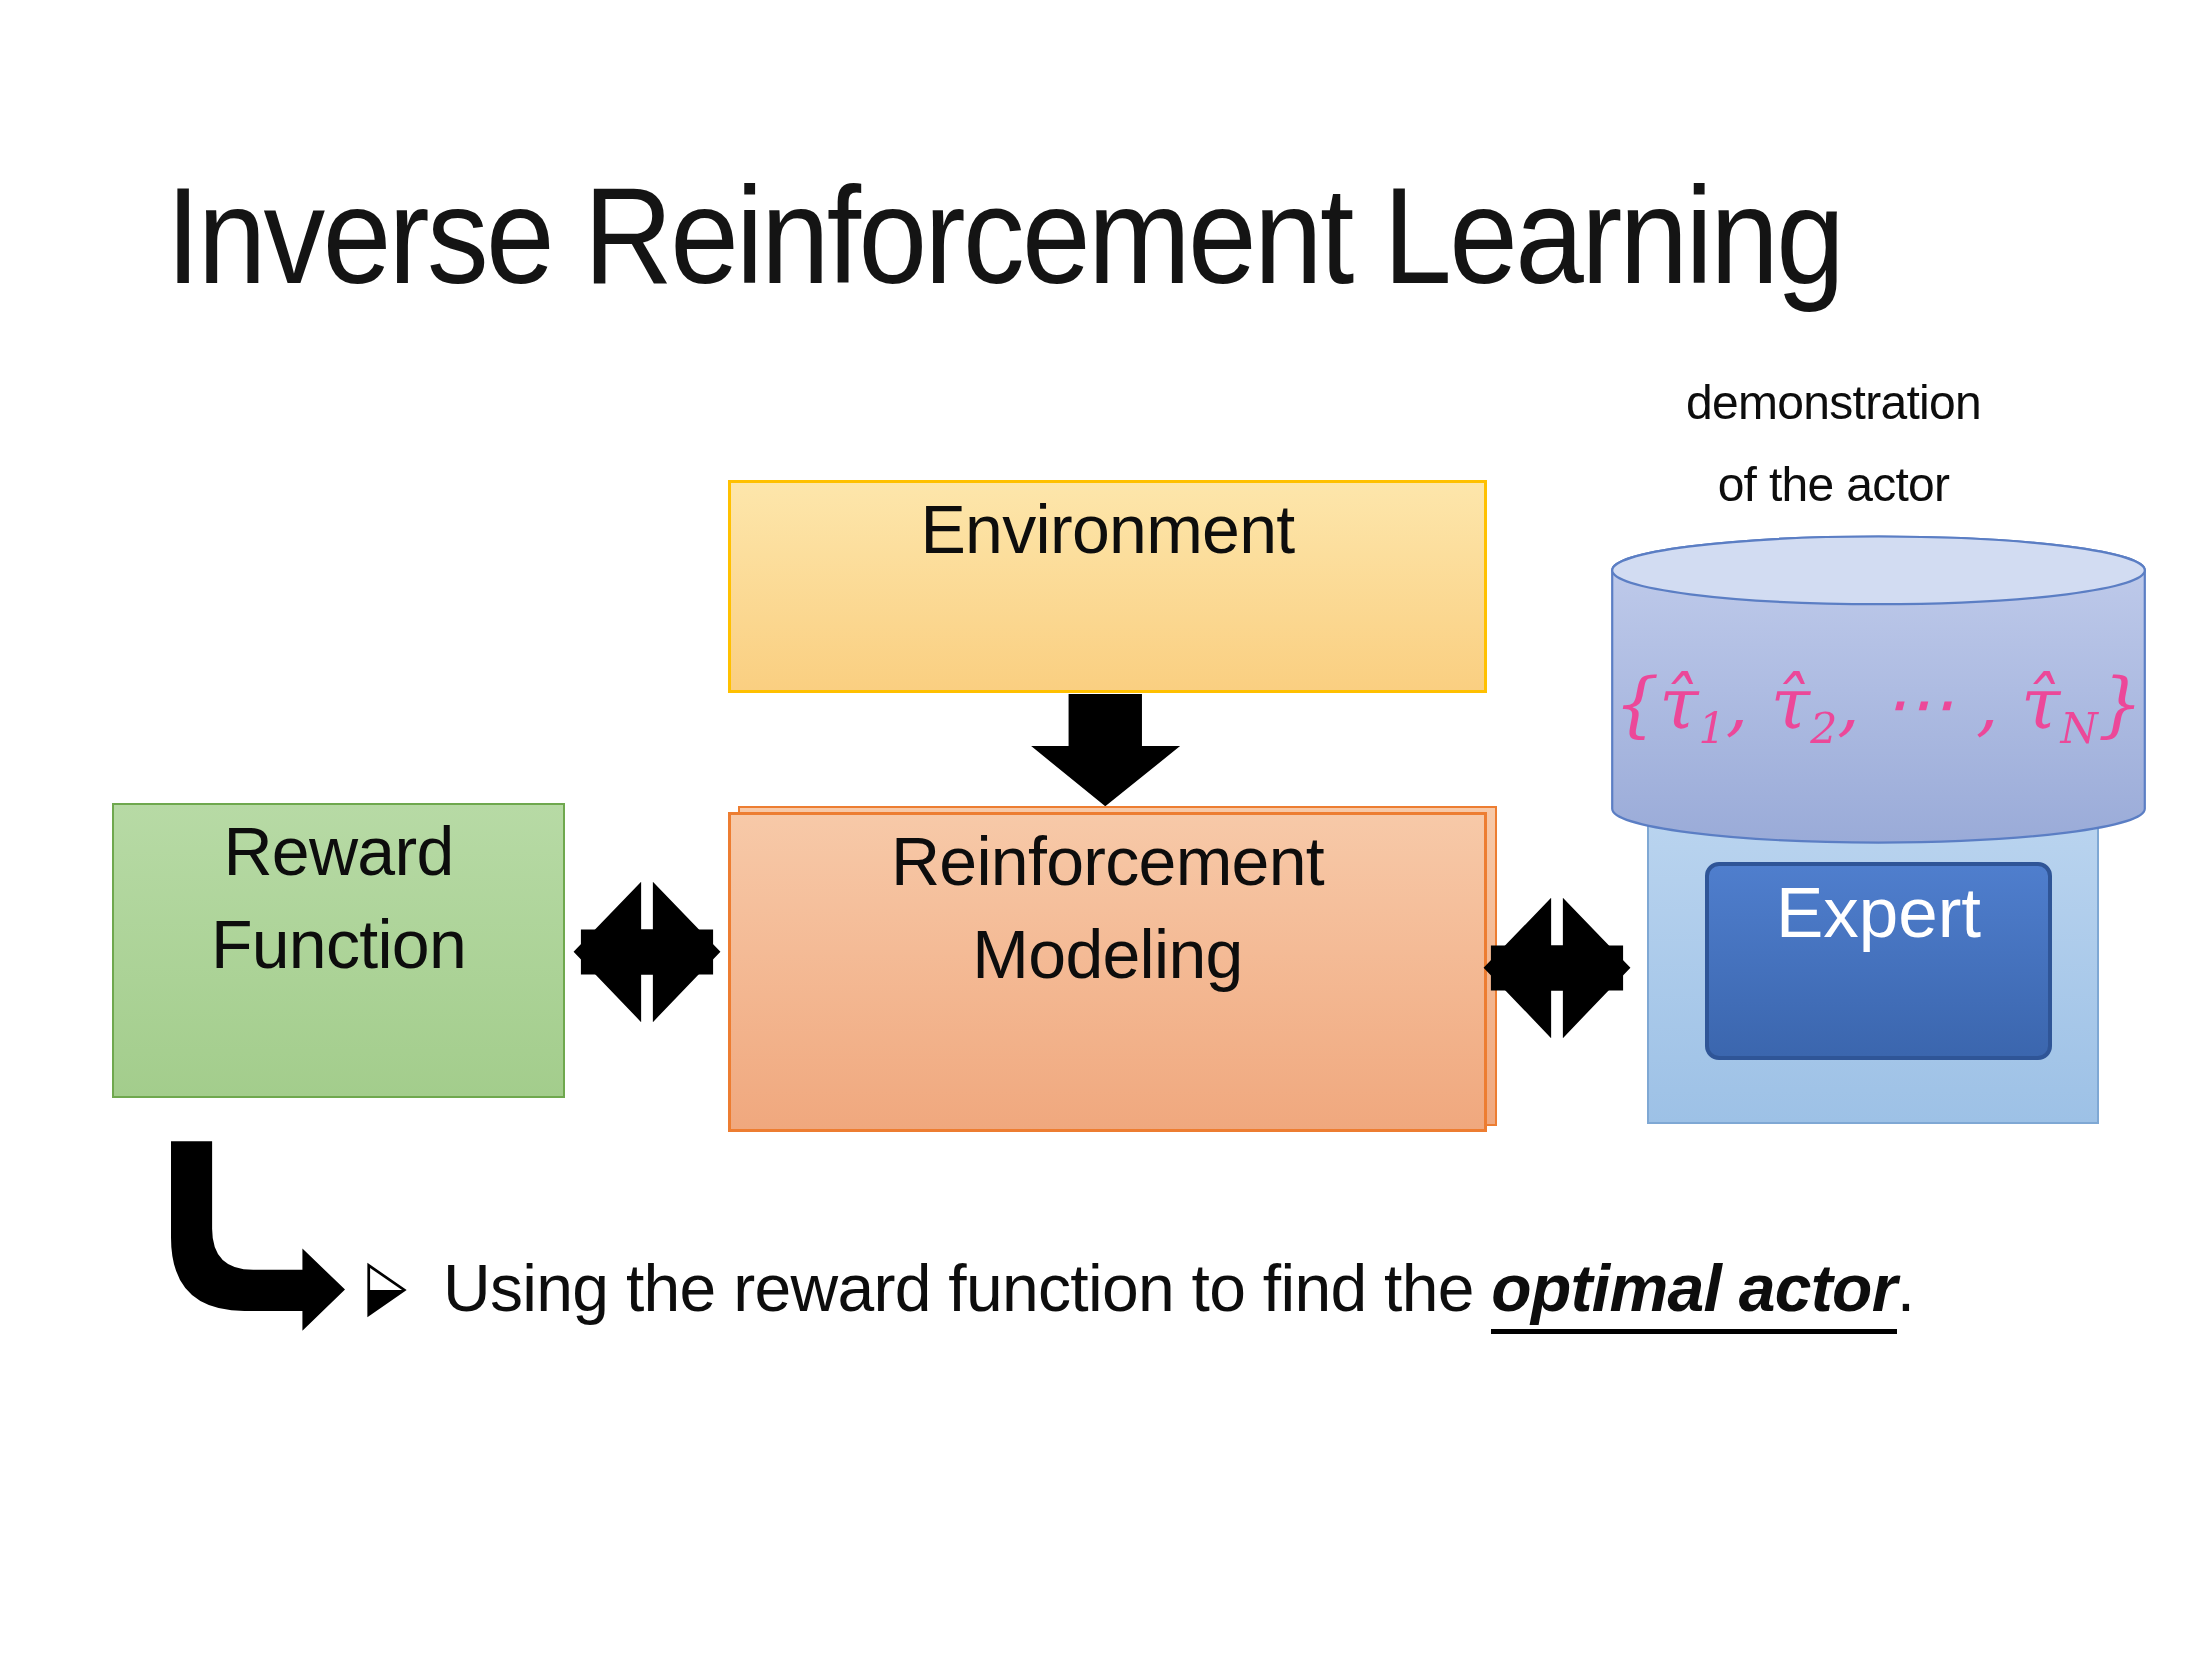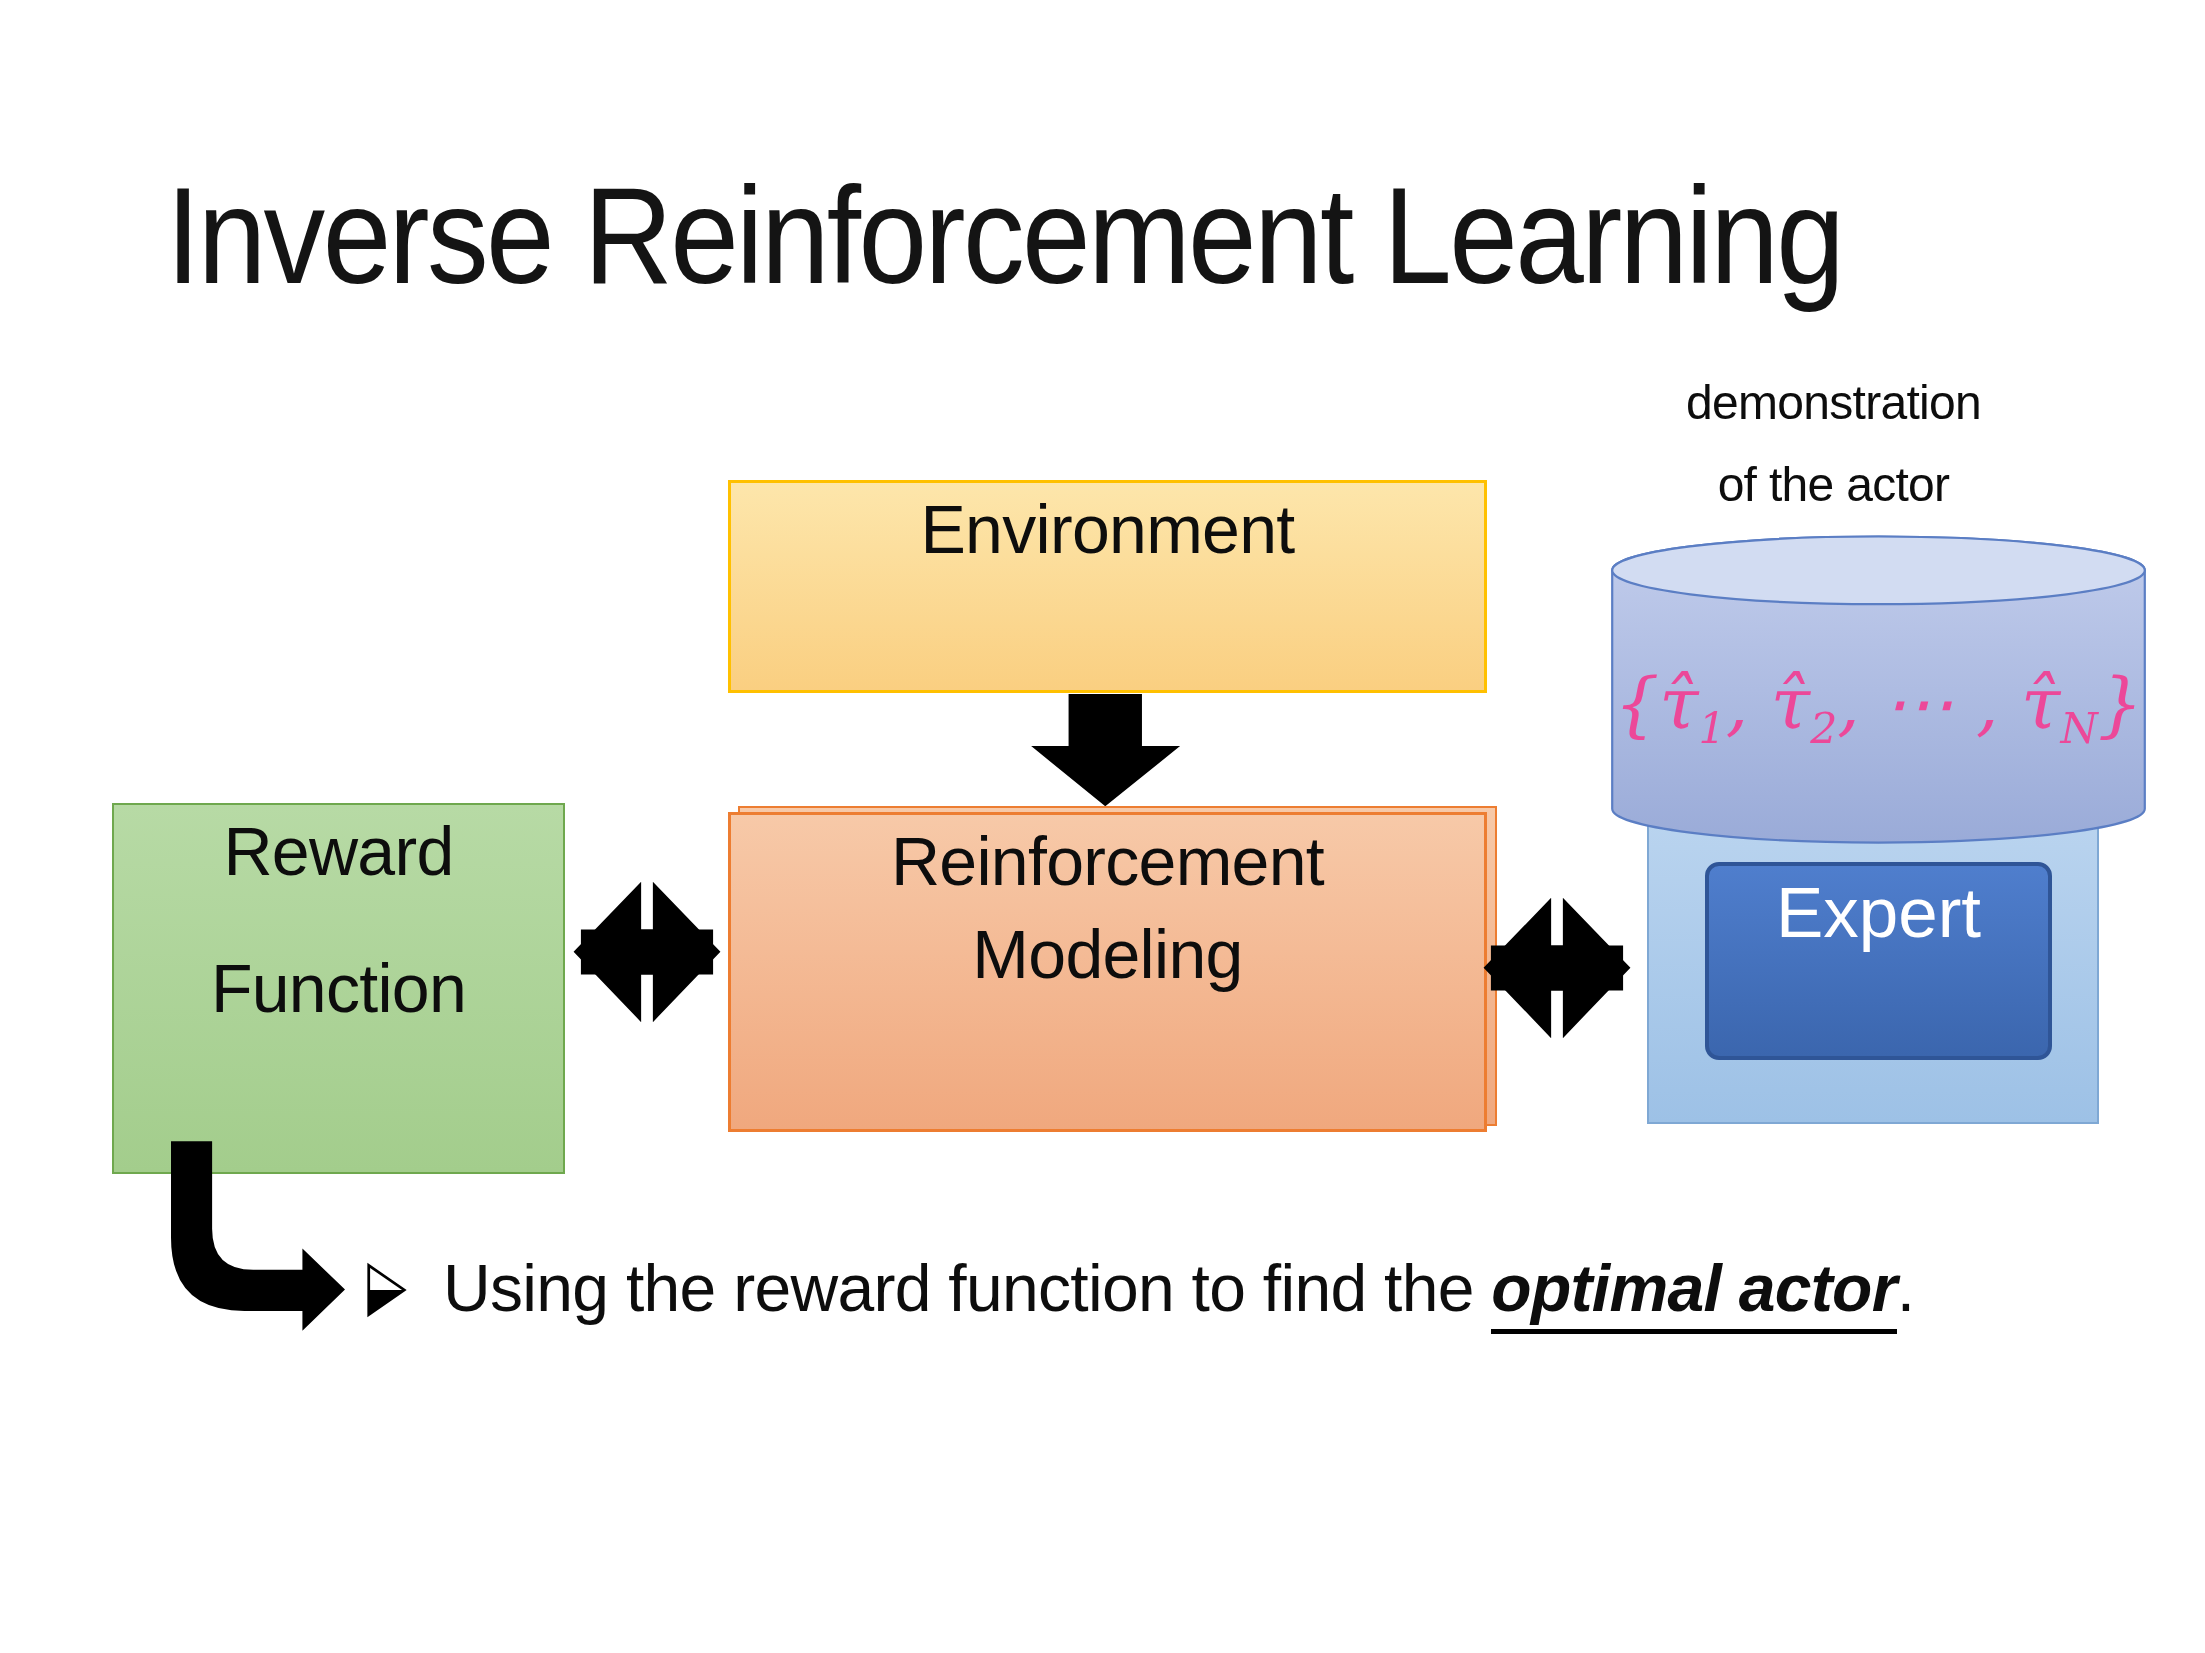--- a/index.html
+++ b/index.html
@@ -27,22 +27,22 @@
   }
   .rl-ghost{
     left:738px; top:806px; width:759px; height:320px; box-sizing:border-box;
     background:linear-gradient(#f7c9a8,#f0a87e); border:2.9px solid #ed7d31;
   }
   .rl{
     left:728px; top:812px; width:759px; height:320px;
     background:linear-gradient(#f7c9a8,#f0a87e); border:3.7px solid #ed7d31;
   }
   .reward{
-    left:112px; top:803px; width:453px; height:371px;
-    background:linear-gradient(#b7daa5,#a3cd8c); border:2.9px solid #6fa84e;gap:44px;
+    left:112px; top:803px; width:453px; height:295px;
+    background:linear-gradient(#b7daa5,#a3cd8c); border:2.9px solid #6fa84e;
   }
   .expert-container{
     left:1647px; top:813px; width:452px; height:311px; box-sizing:border-box;
     background:linear-gradient(#bad4ef,#9dc1e6); border:2.2px solid #7fa8d4;
   }
   .expert-box{
     left:1705px; top:862px; width:347px; height:198px;
     background:linear-gradient(#4f7ecd,#3b66ae); border:4.4px solid #2f5597;
     border-radius:14px; color:#ffffff; font-size:71px; letter-spacing:0;
   }

